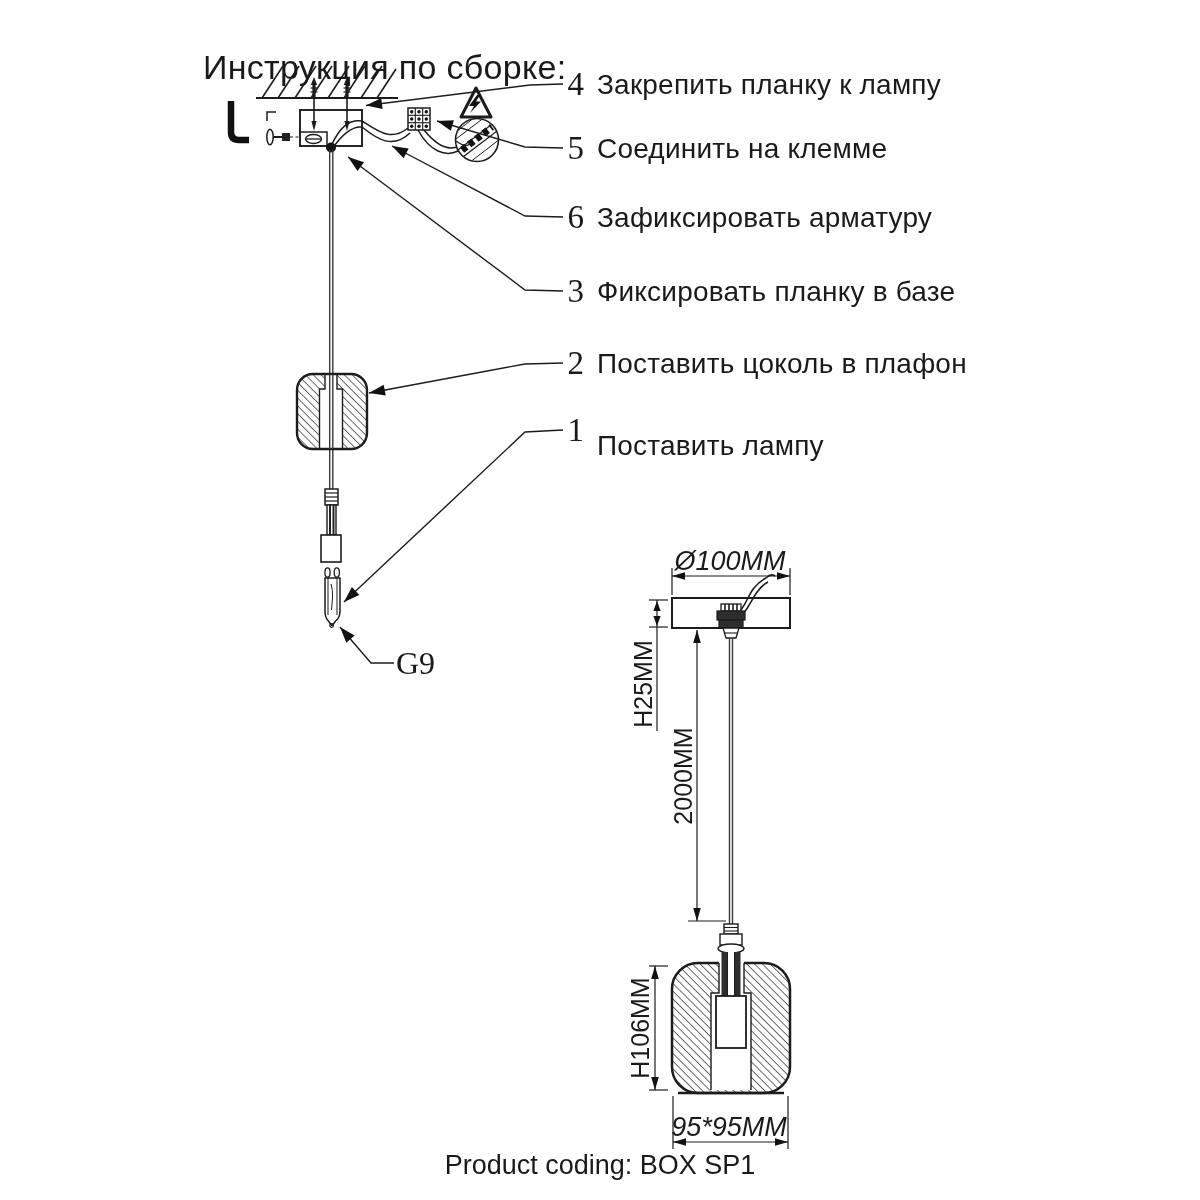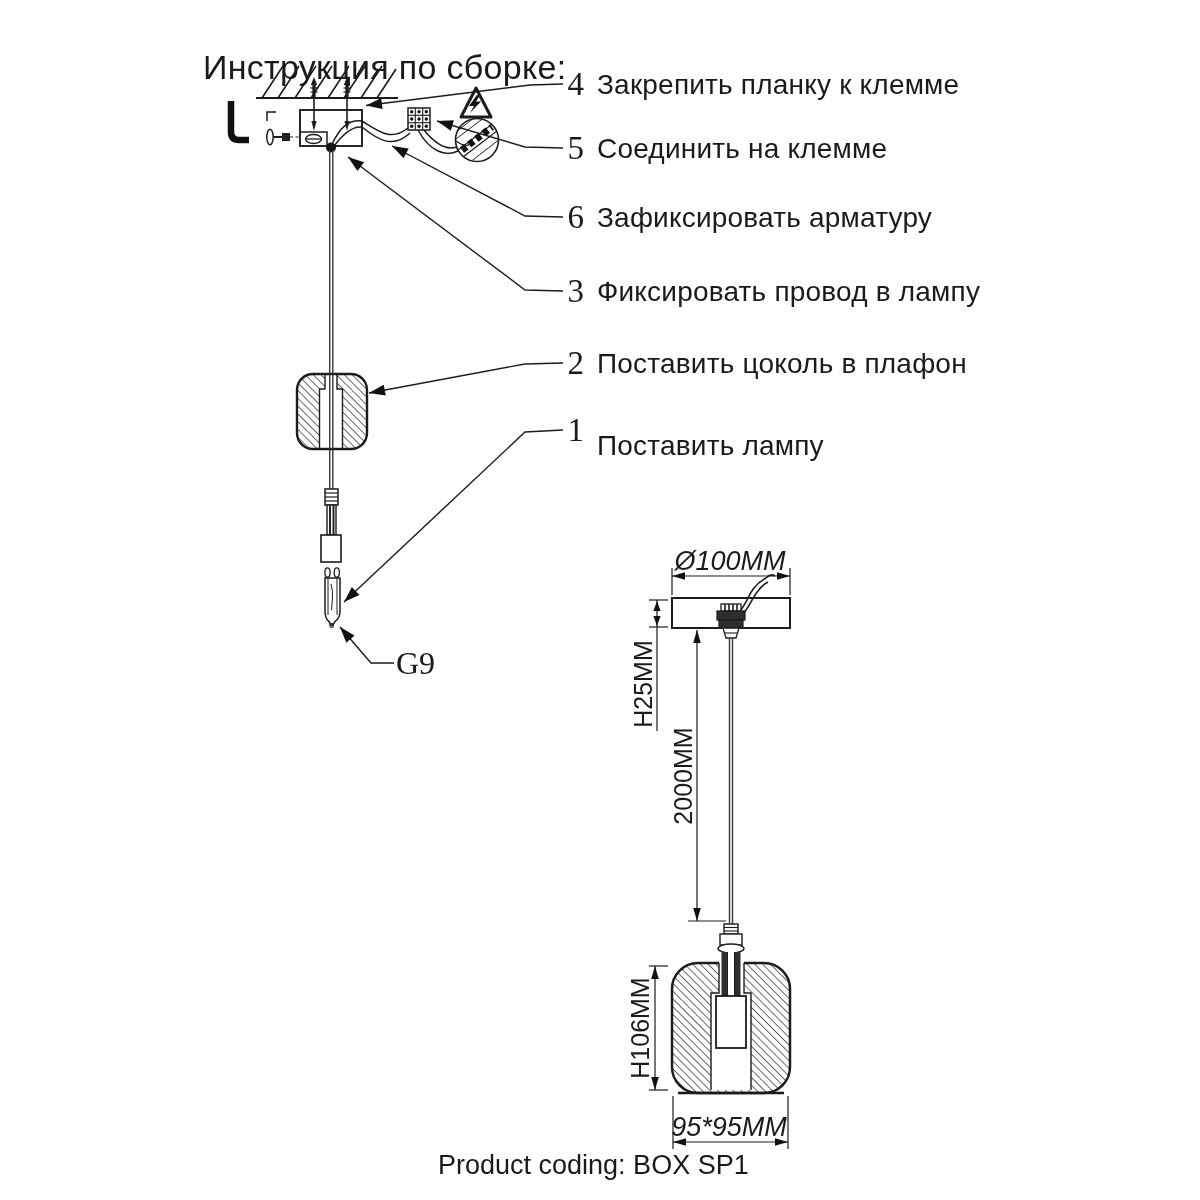--- a/index.html
+++ b/index.html
@@ -9,21 +9,21 @@
   }
   .abs{position:absolute;}
   #art{position:absolute;left:0;top:0;}
   .title{font-size:34px;letter-spacing:.3px;margin-top:32px;}
   .step-num{font-family:"Liberation Serif",serif;font-size:33px;line-height:36px;width:26px;text-align:right;}
   .step-lbl{font-size:28px;line-height:32px;white-space:nowrap;letter-spacing:.2px;}
   .dim{font-size:25px;text-align:center;white-space:nowrap;}
   .dim-big{font-size:27px;font-style:italic;}
   .rot{transform:rotate(-90deg);transform-origin:center center;}
   .g9{font-family:Liberation Serif, serif;font-size:32px;}
-  .coding{font-size:27px;text-align:left;white-space:nowrap;}
+  .coding{font-size:27px;text-align:center;white-space:nowrap;}
 </style>
 </head>
 <body>
 
 <svg id="art" width="1200" height="1200" viewBox="0 0 1200 1200">
   <defs>
     <pattern id="hatch" width="5.5" height="5.5" patternUnits="userSpaceOnUse" patternTransform="rotate(-45)">
       <rect width="5.5" height="5.5" fill="#ffffff"></rect>
       <line x1="0" y1="0" x2="0" y2="5.5" stroke="#2a2a2a" stroke-width="1.4"></line>
     </pattern>
@@ -267,30 +267,30 @@
     <polygon points="655,966 651.2,979 658.8,979"></polygon>
       <polygon points="655,1090 651.2,1077 658.8,1077"></polygon>
     <polygon points="673,1142 686,1138.2 686,1145.8"></polygon>
       <polygon points="788,1142 775,1138.2 775,1145.8"></polygon>
   </g>
 </svg>
 
 <div class="abs title" style="left:203px;top:16px;">Инструкция по сборке:</div>
 
 <div class="abs step-num" style="left:558px;top:66px;">4</div>
-<div class="abs step-lbl" style="left:597px;top:69px;">Закрепить планку к клемме</div>
+<div class="abs step-lbl" style="left:597px;top:69px;">Закрепить планку к лампу</div>
 
 <div class="abs step-num" style="left:558px;top:130px;">5</div>
 <div class="abs step-lbl" style="left:597px;top:133px;text-align:center;">Соединить на клемме</div>
 
 <div class="abs step-num" style="left:558px;top:199px;">6</div>
 <div class="abs step-lbl" style="left:597px;top:202px;">Зафиксировать арматуру</div>
 
 <div class="abs step-num" style="left:558px;top:273px;">3</div>
-<div class="abs step-lbl" style="left:597px;top:276px;">Фиксировать провод в лампу</div>
+<div class="abs step-lbl" style="left:597px;top:276px;">Фиксировать планку в базе</div>
 
 <div class="abs step-num" style="left:558px;top:345px;">2</div>
 <div class="abs step-lbl" style="left:597px;top:348px;">Поставить цоколь в плафон</div>
 
 <div class="abs step-num" style="left:558px;top:412px;">1</div>
 <div class="abs step-lbl" style="left:597px;top:430px;">Поставить лампу</div>
 
 <div class="abs g9" style="left:396px;top:645px;">G9</div>
 
 <div class="abs dim dim-big" style="left:671px;top:546px;width:118px;">Ø100MM</div>

